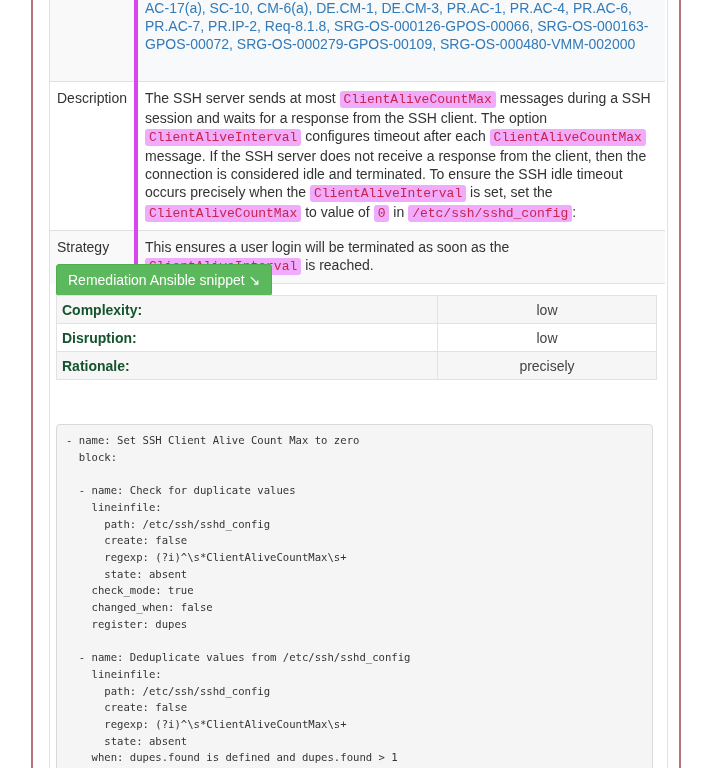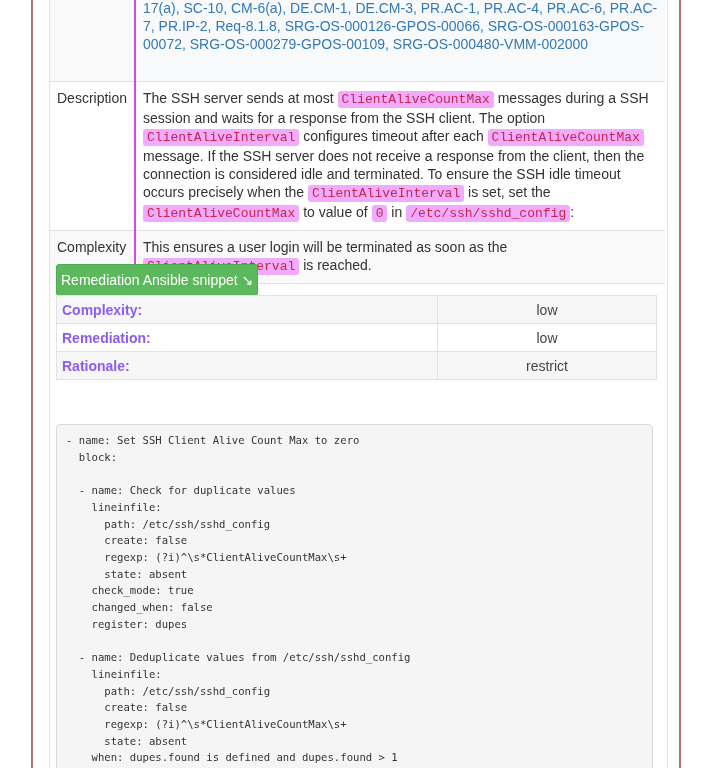--- a/index.html
+++ b/index.html
@@ -12,33 +12,33 @@
     position:absolute; left:31px; top:-10px; width:646px; height:800px;
     border-left:2px solid #b7737a; border-right:2px solid #b7737a;
     background:#fff;
   }
   .panel {
     position:absolute; left:16px; top:0; width:617px; height:800px;
     border-left:1px solid #e2e2e2; border-right:1px solid #e2e2e2;
   }
   table.rule { border-collapse:collapse; width:615px; position:absolute; left:0; top:0; }
   table.rule td { border-top:1px solid #e0e0e0; vertical-align:top; padding:7px 7px; line-height:18px; font-size:14px; }
-  td.lbl { width:68px; border-right:2px solid #d946ef; color:#333;margin-left:7px; }
+  td.lbl { width:68px; border-right:4px solid #d946ef; color:#333;margin-left:7px; }
   td.refs { background:#f8f9fb; color:#337ab7; }
   td.strip { background:#f9f9f9; }
   code { font-family:"Liberation Mono", monospace; font-size:13px; color:#c7254e; background:#f0abfc; padding:1px 4px; border-radius:3px; }
   .btn {
-    position:absolute; left:6px; top:274px; height:30px; padding:0 4px;
+    position:absolute; left:6px; top:274px; height:30px; padding:0 11px;
     background:#5cb85c; border:1px solid #4cae4c; border-radius:3px; color:#fff;
     font-size:14px; line-height:30px; white-space:nowrap;
   }
   table.meta { position:absolute; left:6px; top:305px; width:601px; border-collapse:collapse; }
   table.meta td { border:1px solid #e2e2e2; height:27px; padding:0 5px; font-size:14px; }
   table.meta tr:nth-child(odd) td { background:#f6f6f6; }
-  table.meta td.k { font-weight:bold; width:370px; color:#8b5cf6; }
+  table.meta td.k { font-weight:bold; width:370px; color:#14532d; }
   table.meta td.v { color:#444;text-align:center; }
   pre.code {
     position:absolute; left:6px; top:434px; width:577px; height:400px; margin:0;
     background:#f5f5f5; border:1px solid #d9d9d9; border-radius:4px;
     padding:7px 9px; font-family:"DejaVu Sans Mono", monospace; font-size:10.6px; line-height:16.7px; color:#333;
     white-space:pre; overflow:hidden;
   }
 </style>
 </head>
 <body>
@@ -51,41 +51,41 @@
         <td class="lbl strip"></td>
         <td class="refs" style="padding-top:0">
               <div style="margin-top:-10px">R5.2, CIP-007-3 R5.3.1, CIP-007-3 R5.3.2, CIP-007-3 R5.3.3, AC-2(5), AC-12, AC-17(a), SC-10, CM-6(a), DE.CM-1, DE.CM-3, PR.AC-1, PR.AC-4, PR.AC-6, PR.AC-7, PR.IP-2, Req-8.1.8, SRG-OS-000126-GPOS-00066, SRG-OS-000163-GPOS-00072, SRG-OS-000279-GPOS-00109, SRG-OS-000480-VMM-002000</div>
             </td>
       </tr>
       <tr>
         <td class="lbl">Description</td>
         <td><span>The SSH server sends at most </span><code>ClientAliveCountMax</code><span> messages during a SSH session and waits for a response from the SSH client. The option </span><code>ClientAliveInterval</code><span> configures timeout after each </span><code>ClientAliveCountMax</code><span> message. If the SSH server does not receive a response from the client, then the connection is considered idle and terminated. To ensure the SSH idle timeout occurs precisely when the </span><code>ClientAliveInterval</code><span> is set, set the </span><code>ClientAliveCountMax</code><span> to value of </span><code>0</code><span> in </span><code>/etc/ssh/sshd_config</code><span>:</span></td>
       </tr>
       <tr style="background:#f9f9f9">
-        <td class="lbl">Complexity</td>
+        <td class="lbl">Strategy</td>
         <td style="border-bottom:1px solid #e0e0e0"><span>This ensures a user login will be terminated as soon as the </span><code>ClientAliveInterval</code><span> is reached.</span></td>
       </tr>
     </tbody>
       </table>
 
     <div class="btn">Remediation Ansible snippet ↘</div>
 
     <table class="meta">
       <tbody>
           <tr>
             <td class="k">Complexity:</td>
             <td class="v">low</td>
           </tr>
       <tr>
-            <td class="k">Remediation:</td>
+            <td class="k">Disruption:</td>
             <td class="v">low</td>
           </tr>
       <tr>
             <td class="k">Rationale:</td>
-            <td class="v">restrict</td>
+            <td class="v">precisely</td>
           </tr>
     </tbody>
       </table>
 
     <pre class="code">- name: Set SSH Client Alive Count Max to zero
   block:
 
   - name: Check for duplicate values
     lineinfile:
       path: /etc/ssh/sshd_config

